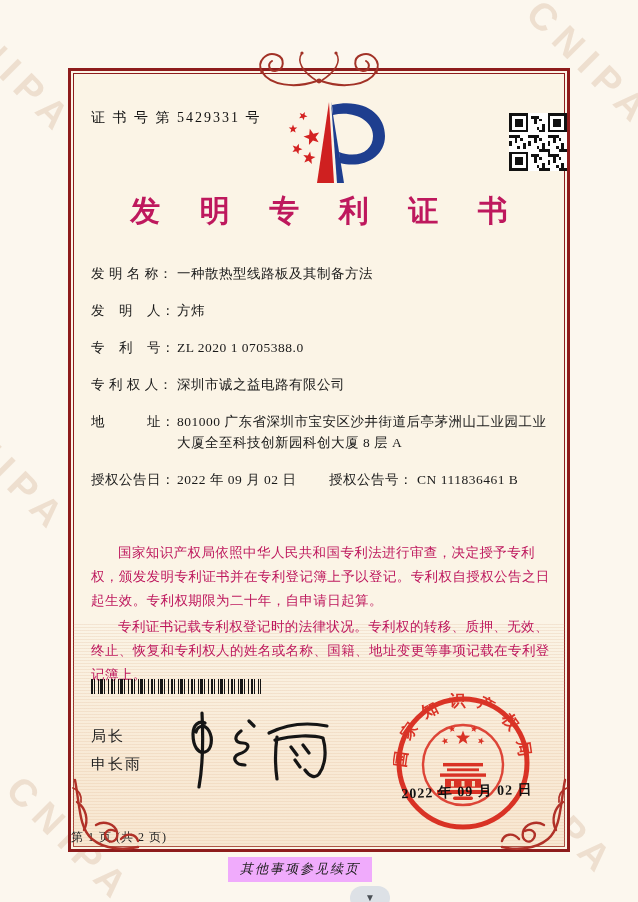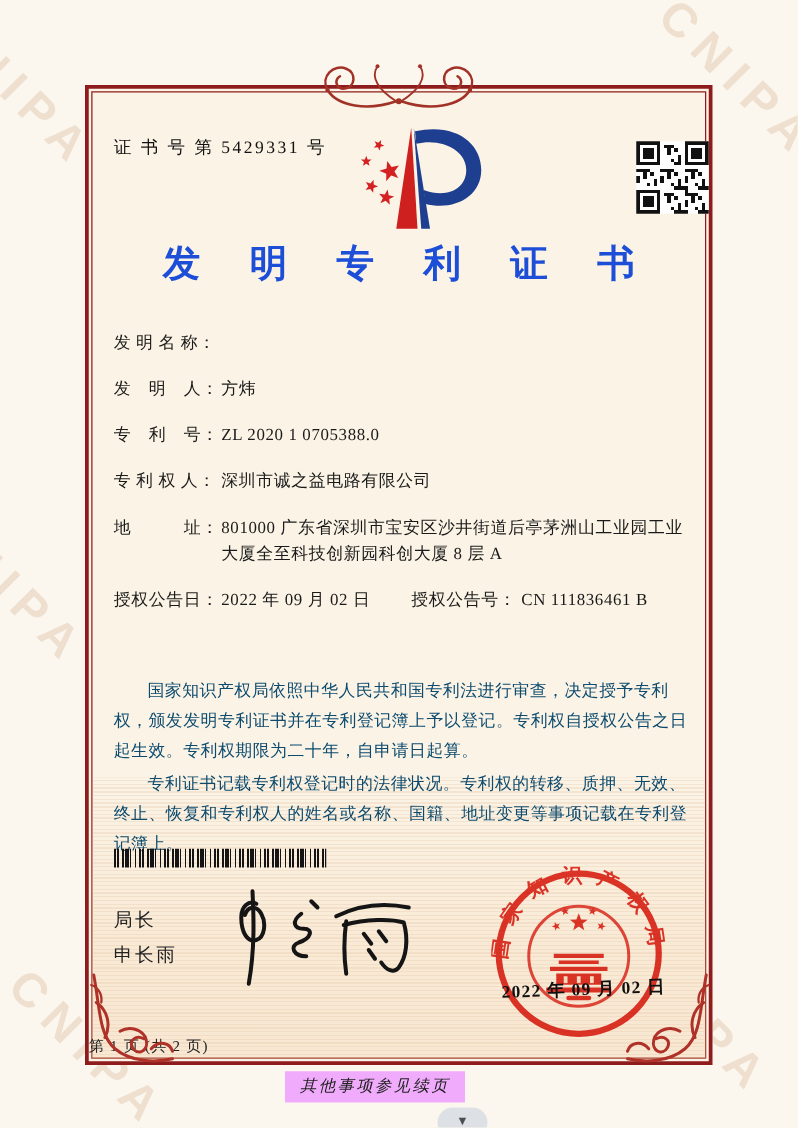--- a/index.html
+++ b/index.html
@@ -47,33 +47,33 @@
   .corner-br{left:498px;top:776px;transform:scaleX(-1);}
 
   
   .cert-no{
     position:absolute;left:20px;top:38px;font-size:14px;letter-spacing:2px;color:#111;
   }
   .logo{position:absolute;left:215px;top:26px;}
   .qr{position:absolute;left:438px;top:42px;width:58px;height:58px;}
   .title{
     position:absolute;left:0;right:0;top:120px;text-align:center;
-    font-size:30px;font-weight:700;letter-spacing:16px;color:#1d4ed8;text-indent:16px;
+    font-size:30px;font-weight:700;letter-spacing:16px;color:#be185d;text-indent:16px;
   }
 
   
   .fields{position:absolute;left:20px;right:16px;top:192px;font-size:13.5px;letter-spacing:.5px;}
   .frow{display:flex;margin-bottom:16px;line-height:21px;}
   .flabel{flex:0 0 86px;white-space:pre;color:#1a1a1a;}
   .fvalue{flex:1;color:#1a1a1a;}
   .grant-row .fvalue-date{flex:0 0 152px;}
   .grant-row .flabel2{flex:0 0 88px;white-space:pre;}
 
   
-  .paras{position:absolute;left:20px;right:16px;top:470px;font-size:13.5px;line-height:24px;color:#0c4a6e;}
+  .paras{position:absolute;left:20px;right:16px;top:470px;font-size:13.5px;line-height:24px;color:#be185d;}
   .paras p{margin:0 0 2px 0;text-indent:2em;letter-spacing:.4px;}
 
   
   .barcode{
     position:absolute;left:20px;top:608px;width:170px;height:15px;
     background:repeating-linear-gradient(90deg,
       #141414 0 2px,transparent 2px 3px,
       #141414 3px 4px,transparent 4px 7px,
       #141414 7px 8px,transparent 8px 9px,
       #141414 9px 12px,transparent 12px 13px,
@@ -265,20 +265,21 @@
         <rect x="19" y="20" width="1" height="1"></rect>
         <rect x="20" y="20" width="1" height="1"></rect>
       </g>
   </svg>
 
   <div class="title">发 明 专 利 证 书</div>
 
   <div class="fields">
     <div class="frow">
       <span class="flabel">发 明 名 称：</span>
+      <span class="fvalue">一种散热型线路板及其制备方法</span>
     </div>
     <div class="frow">
       <span class="flabel">发　明　人：</span>
       <span class="fvalue">方炜</span>
     </div>
     <div class="frow">
       <span class="flabel">专　利　号：</span>
       <span class="fvalue">ZL 2020 1 0705388.0</span>
     </div>
     <div class="frow">

